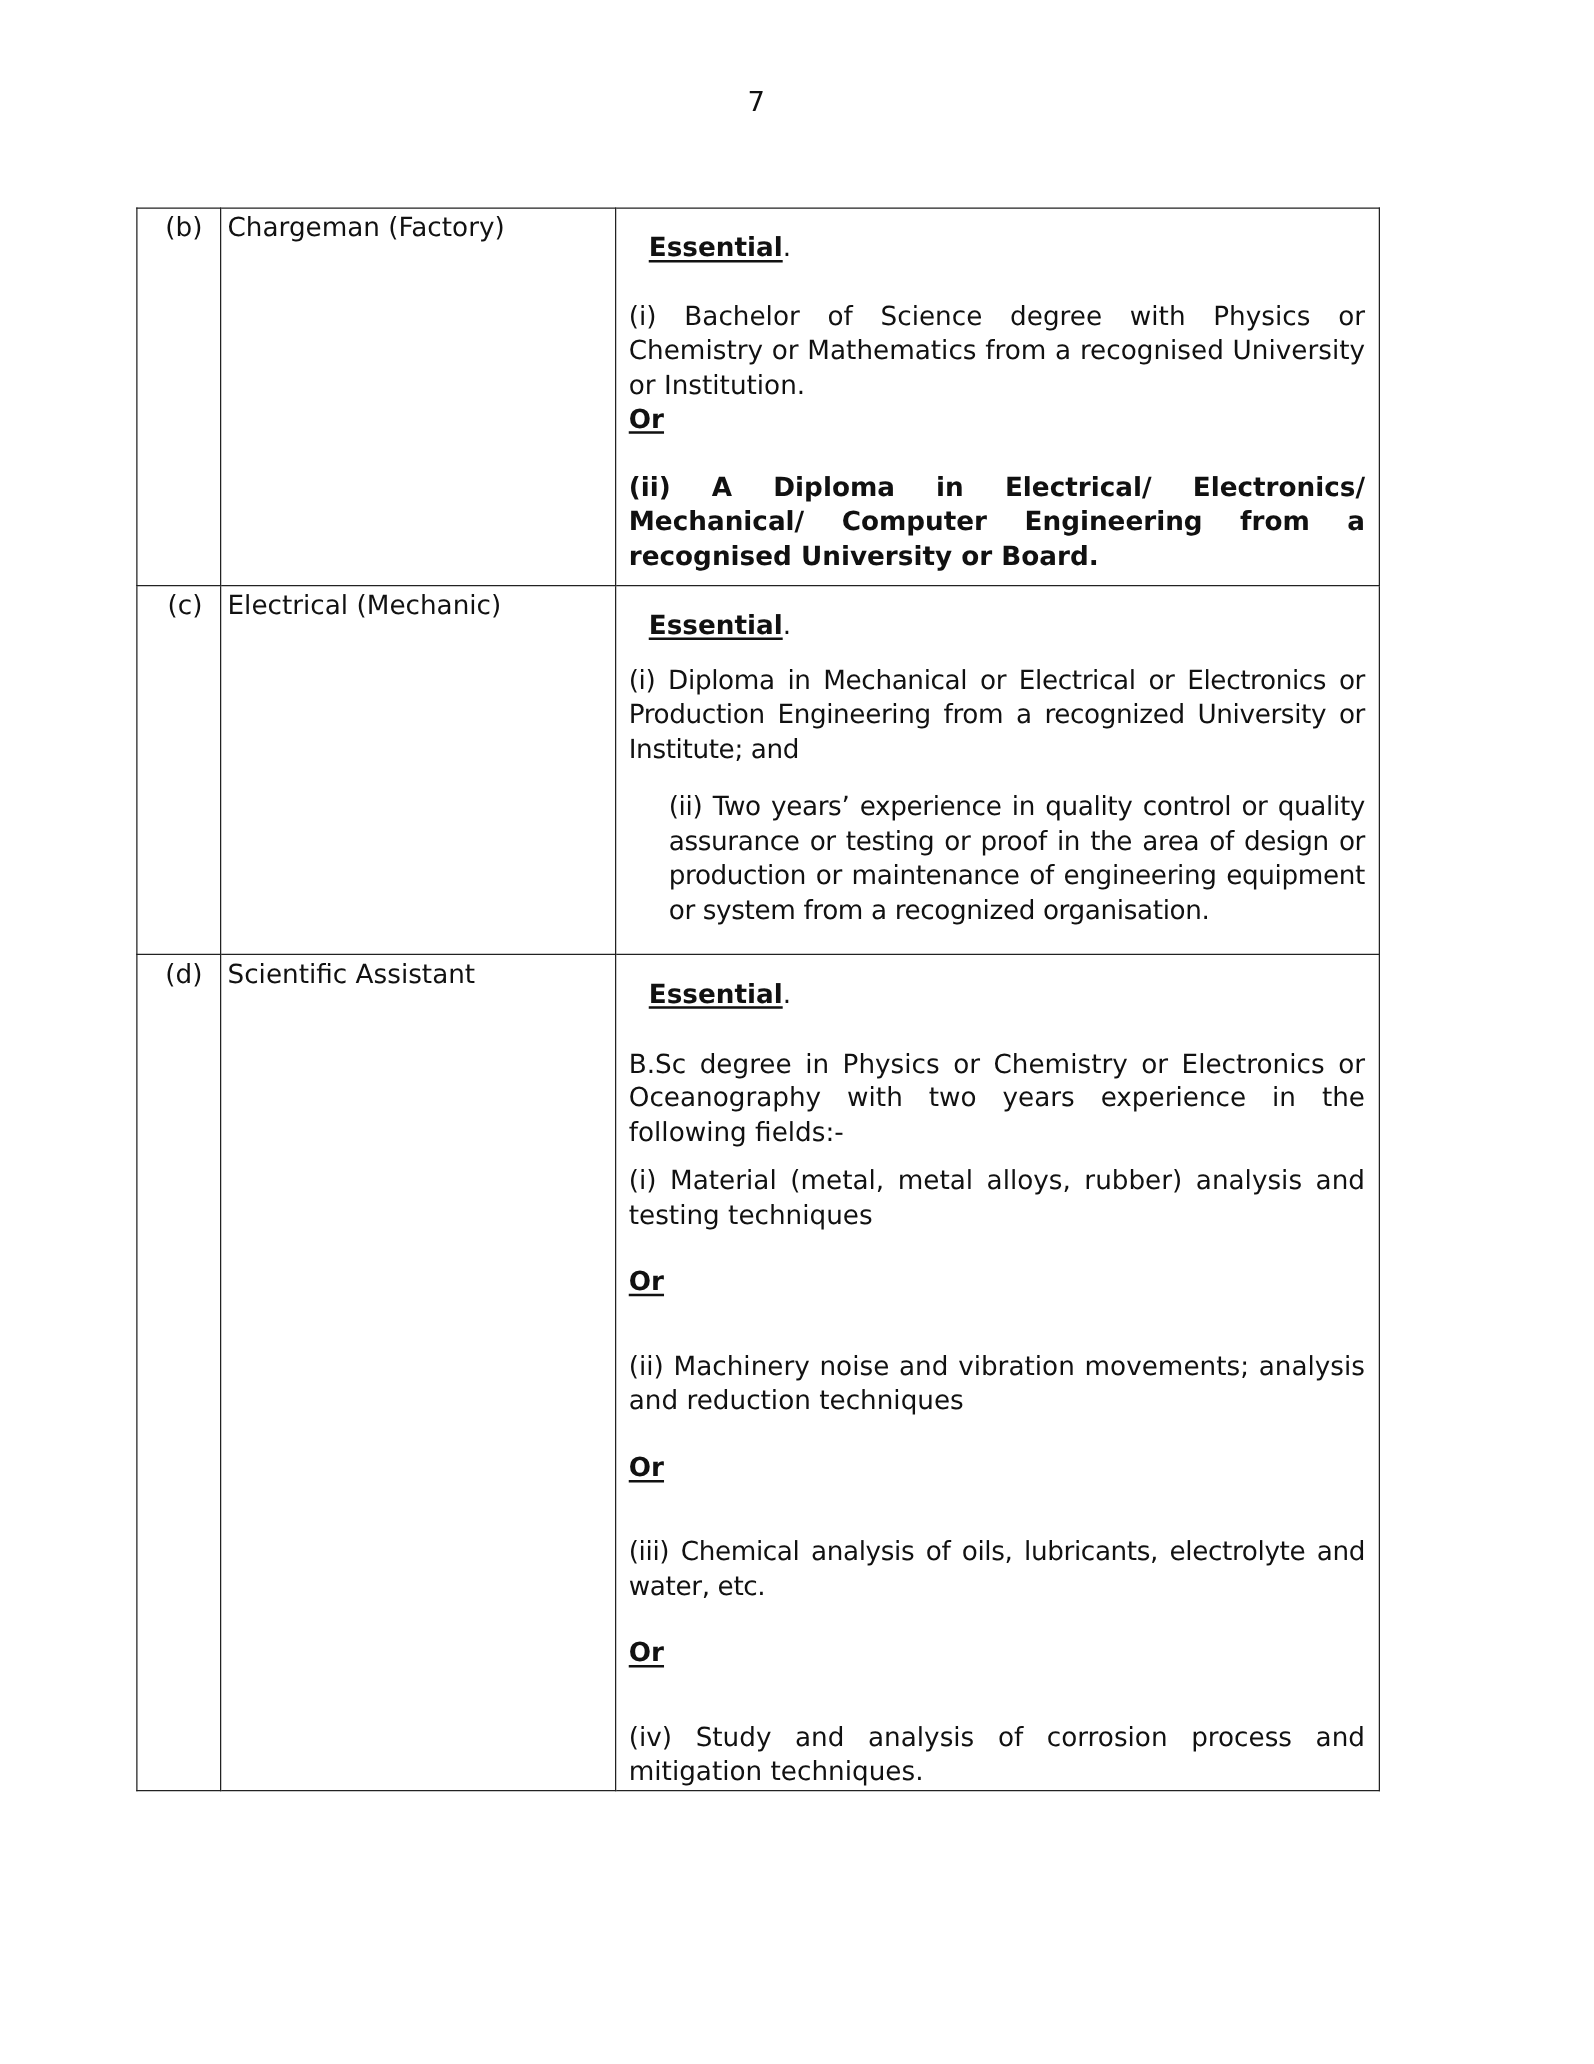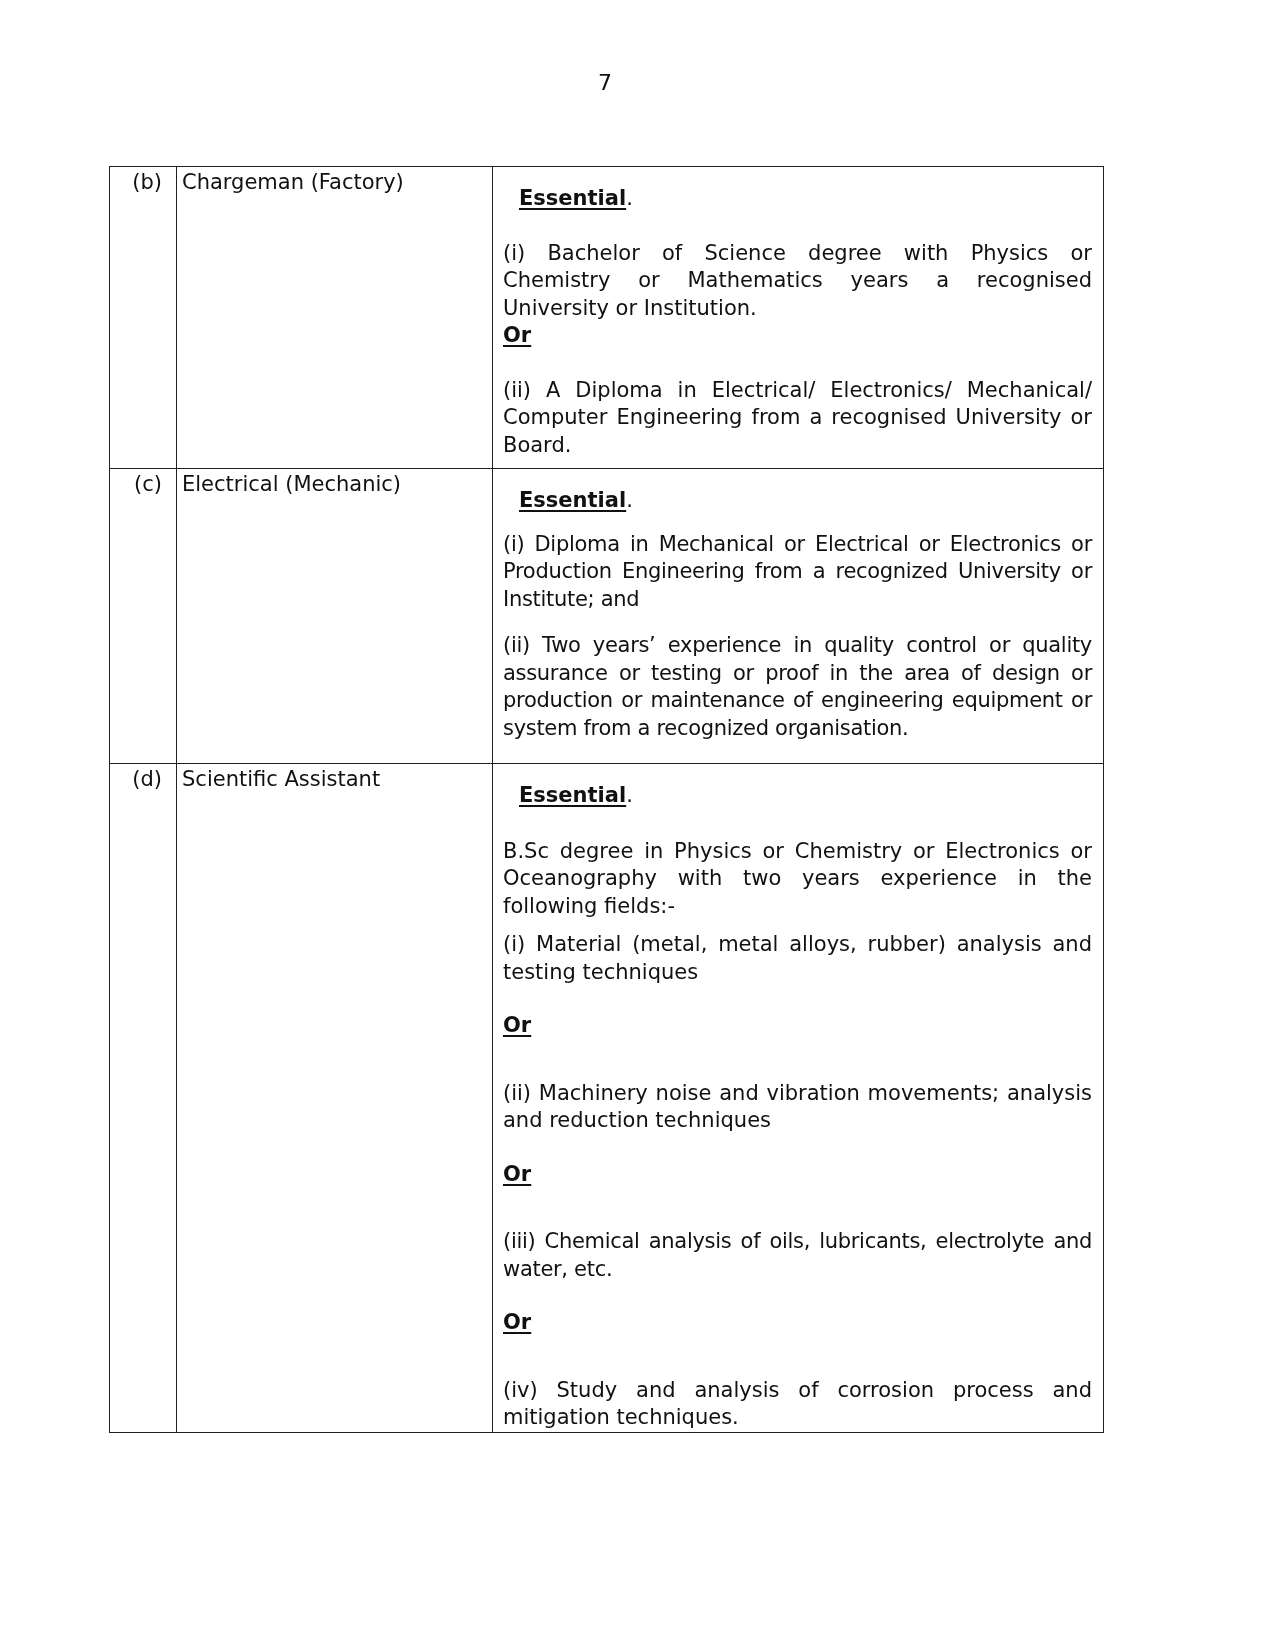--- a/index.html
+++ b/index.html
@@ -29,25 +29,25 @@
     .essential { font-weight: bold; text-decoration: underline; text-underline-offset: 3px; }
     .para { margin: 0; text-align: justify; }
     .or {
       margin: 0; font-weight: bold;
       text-decoration: underline; text-underline-offset: 3px;
     }
     
     #row-b { height: 302px; }
     #row-b .p1 { margin-top: 27px; }
     #row-b .or1 { margin-top: 0; }
-    #row-b .p2 { margin-top: 27px; }
+    #row-b .p2 { margin-top: 27px; font-weight: bold; }
     
     #row-c { height: 295px; }
     #row-c .p1 { margin-top: 14px; }
-    #row-c .p2 { margin-top: 19px; }
+    #row-c .p2 { margin-top: 19px; margin-left: 32px; }
     
     #row-d { height: 622px; }
     #row-d .p0 { margin-top: 28px; }
     #row-d .p1 { margin-top: 11px; }
     #row-d .or { margin-top: 26px; }
     #row-d .pn { margin-top: 40px; }
     .tight { letter-spacing: -0.3px; }
   </style>
 </head>
 <body>
@@ -60,21 +60,21 @@
       <col class="c-post">
       <col class="c-qual">
   </colgroup>
   <tbody>
 
     <tr id="row-b">
       <td class="cell-id">(b)</td>
       <td class="cell-post">Chargeman (Factory)</td>
       <td class="cell-qual">
         <p class="essential-line"><span class="essential">Essential</span><span>.</span></p>
-        <p class="para p1">(i) Bachelor of Science degree with Physics or Chemistry or Mathematics years a recognised University or Institution.</p>
+        <p class="para p1">(i) Bachelor of Science degree with Physics or Chemistry or Mathematics from a recognised University or Institution.</p>
         <p class="or or1">Or</p>
         <p class="para p2">(ii) A Diploma in Electrical/ Electronics/ Mechanical/ Computer Engineering from a recognised University or Board.</p>
       </td>
     </tr>
 
     <tr id="row-c">
       <td class="cell-id">(c)</td>
       <td class="cell-post">Electrical (Mechanic)</td>
       <td class="cell-qual">
         <p class="essential-line"><span class="essential">Essential</span><span>.</span></p>

